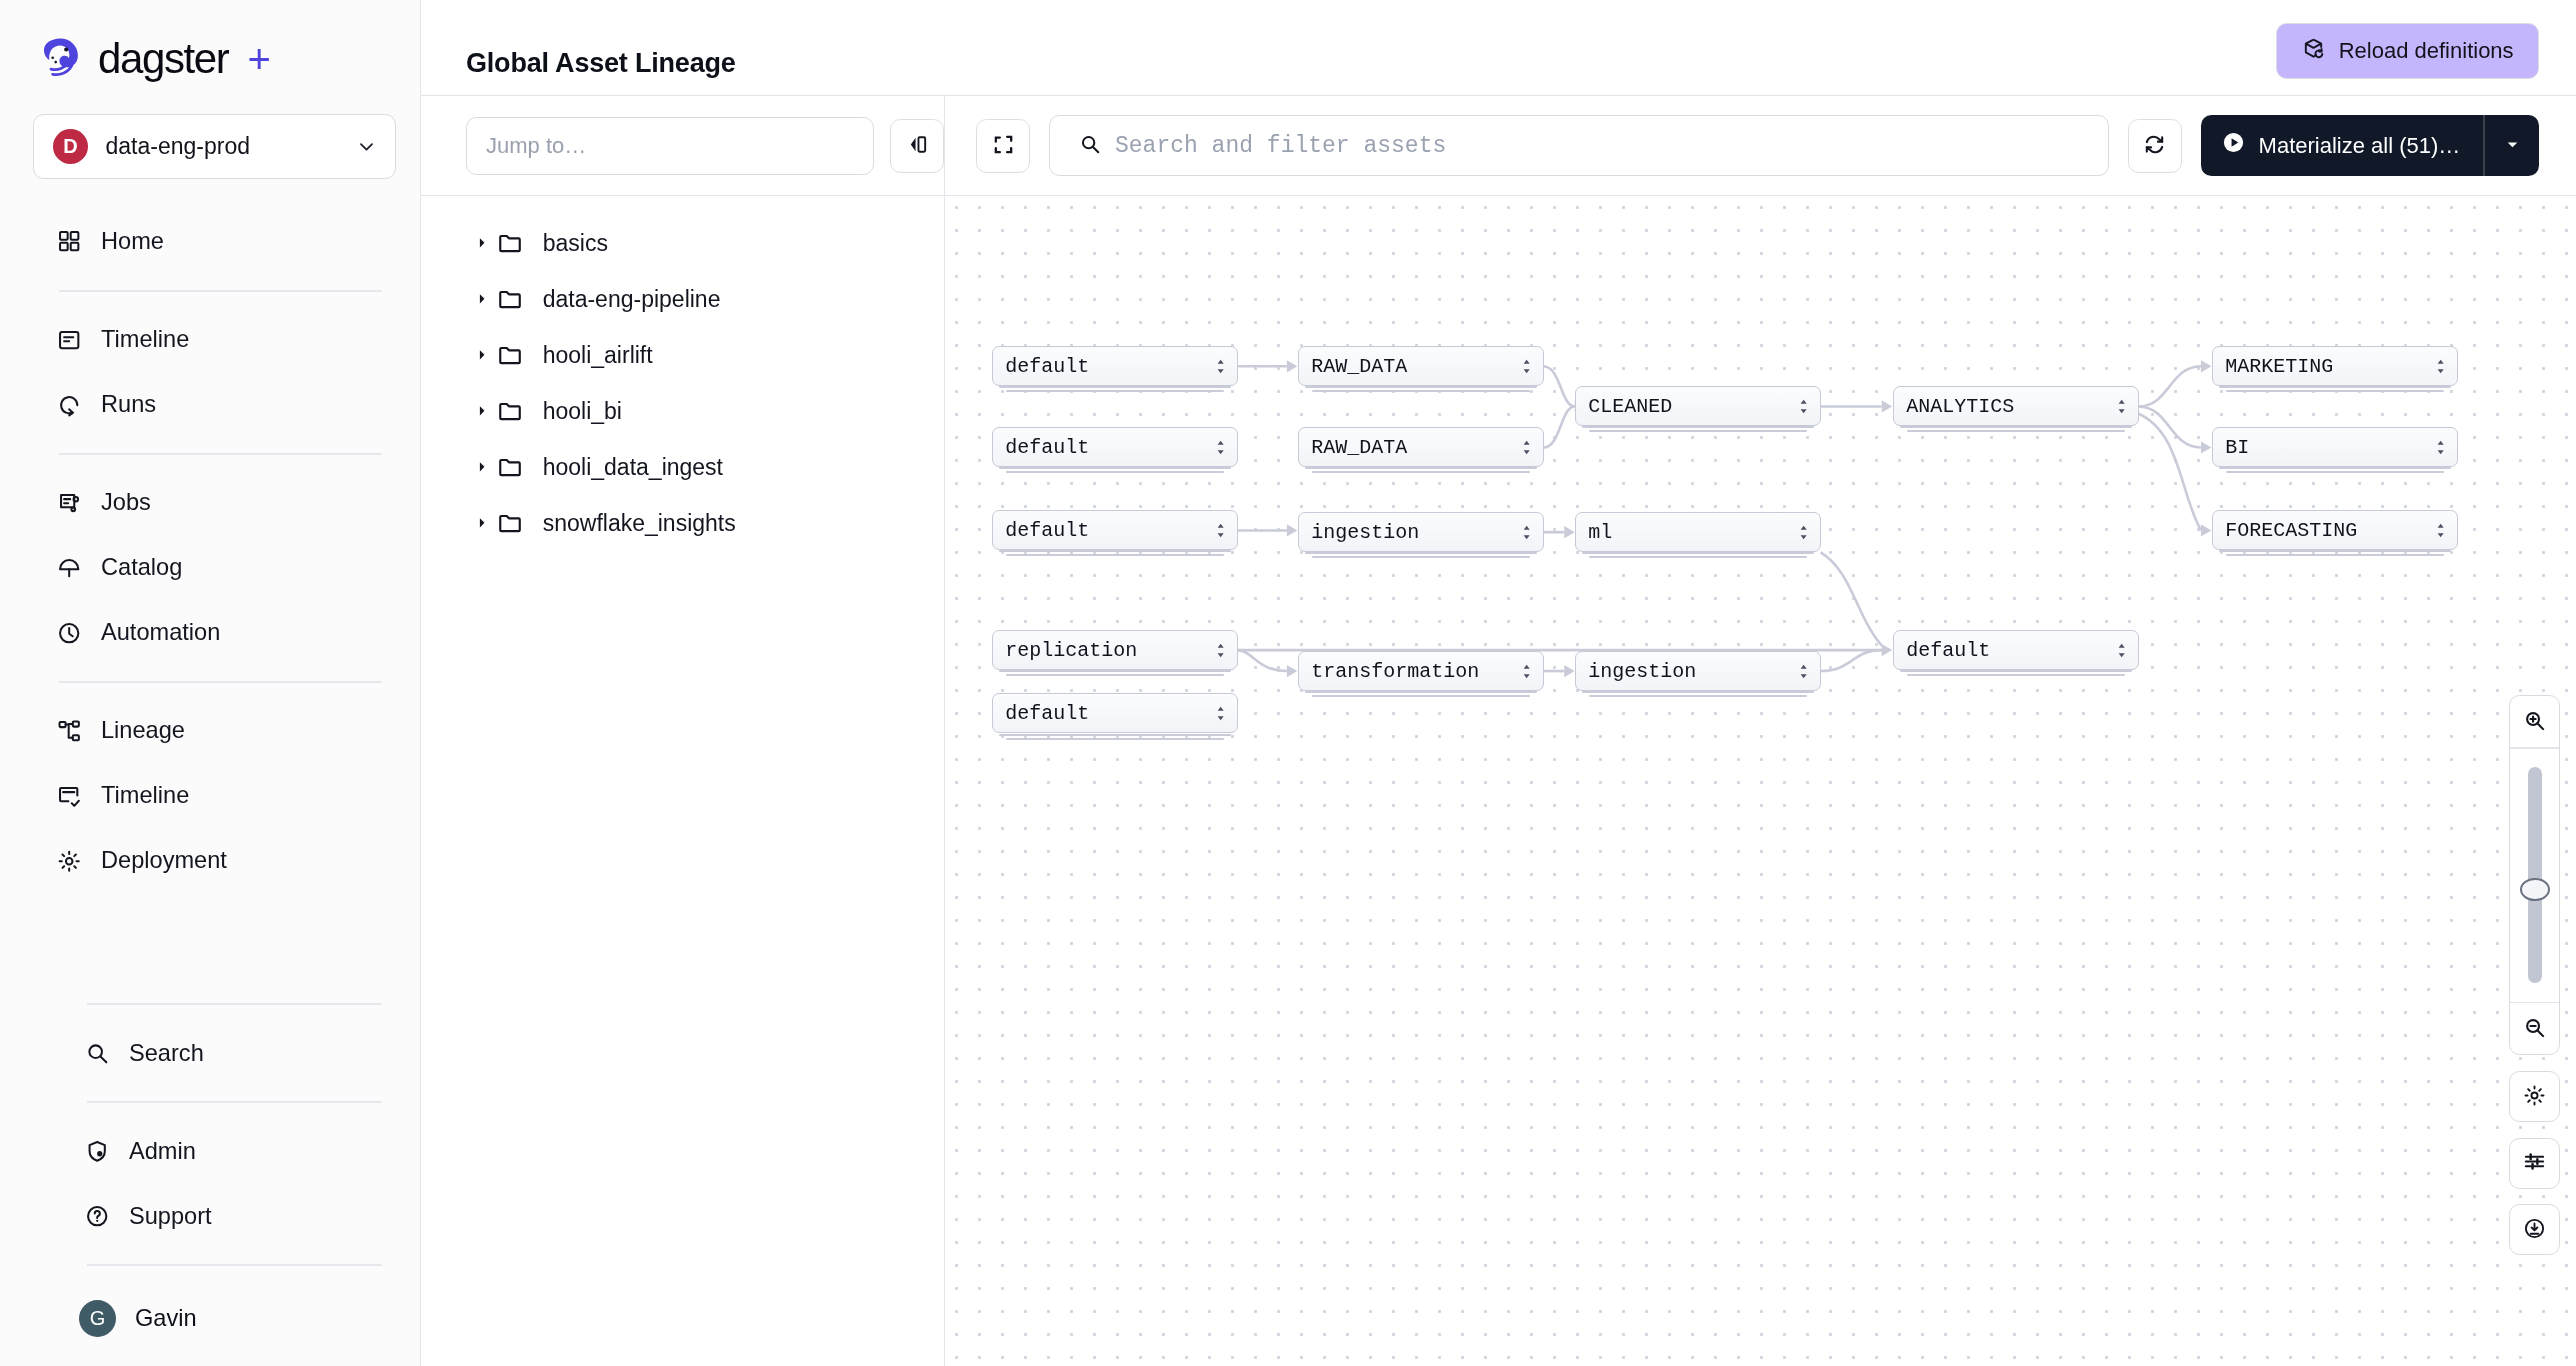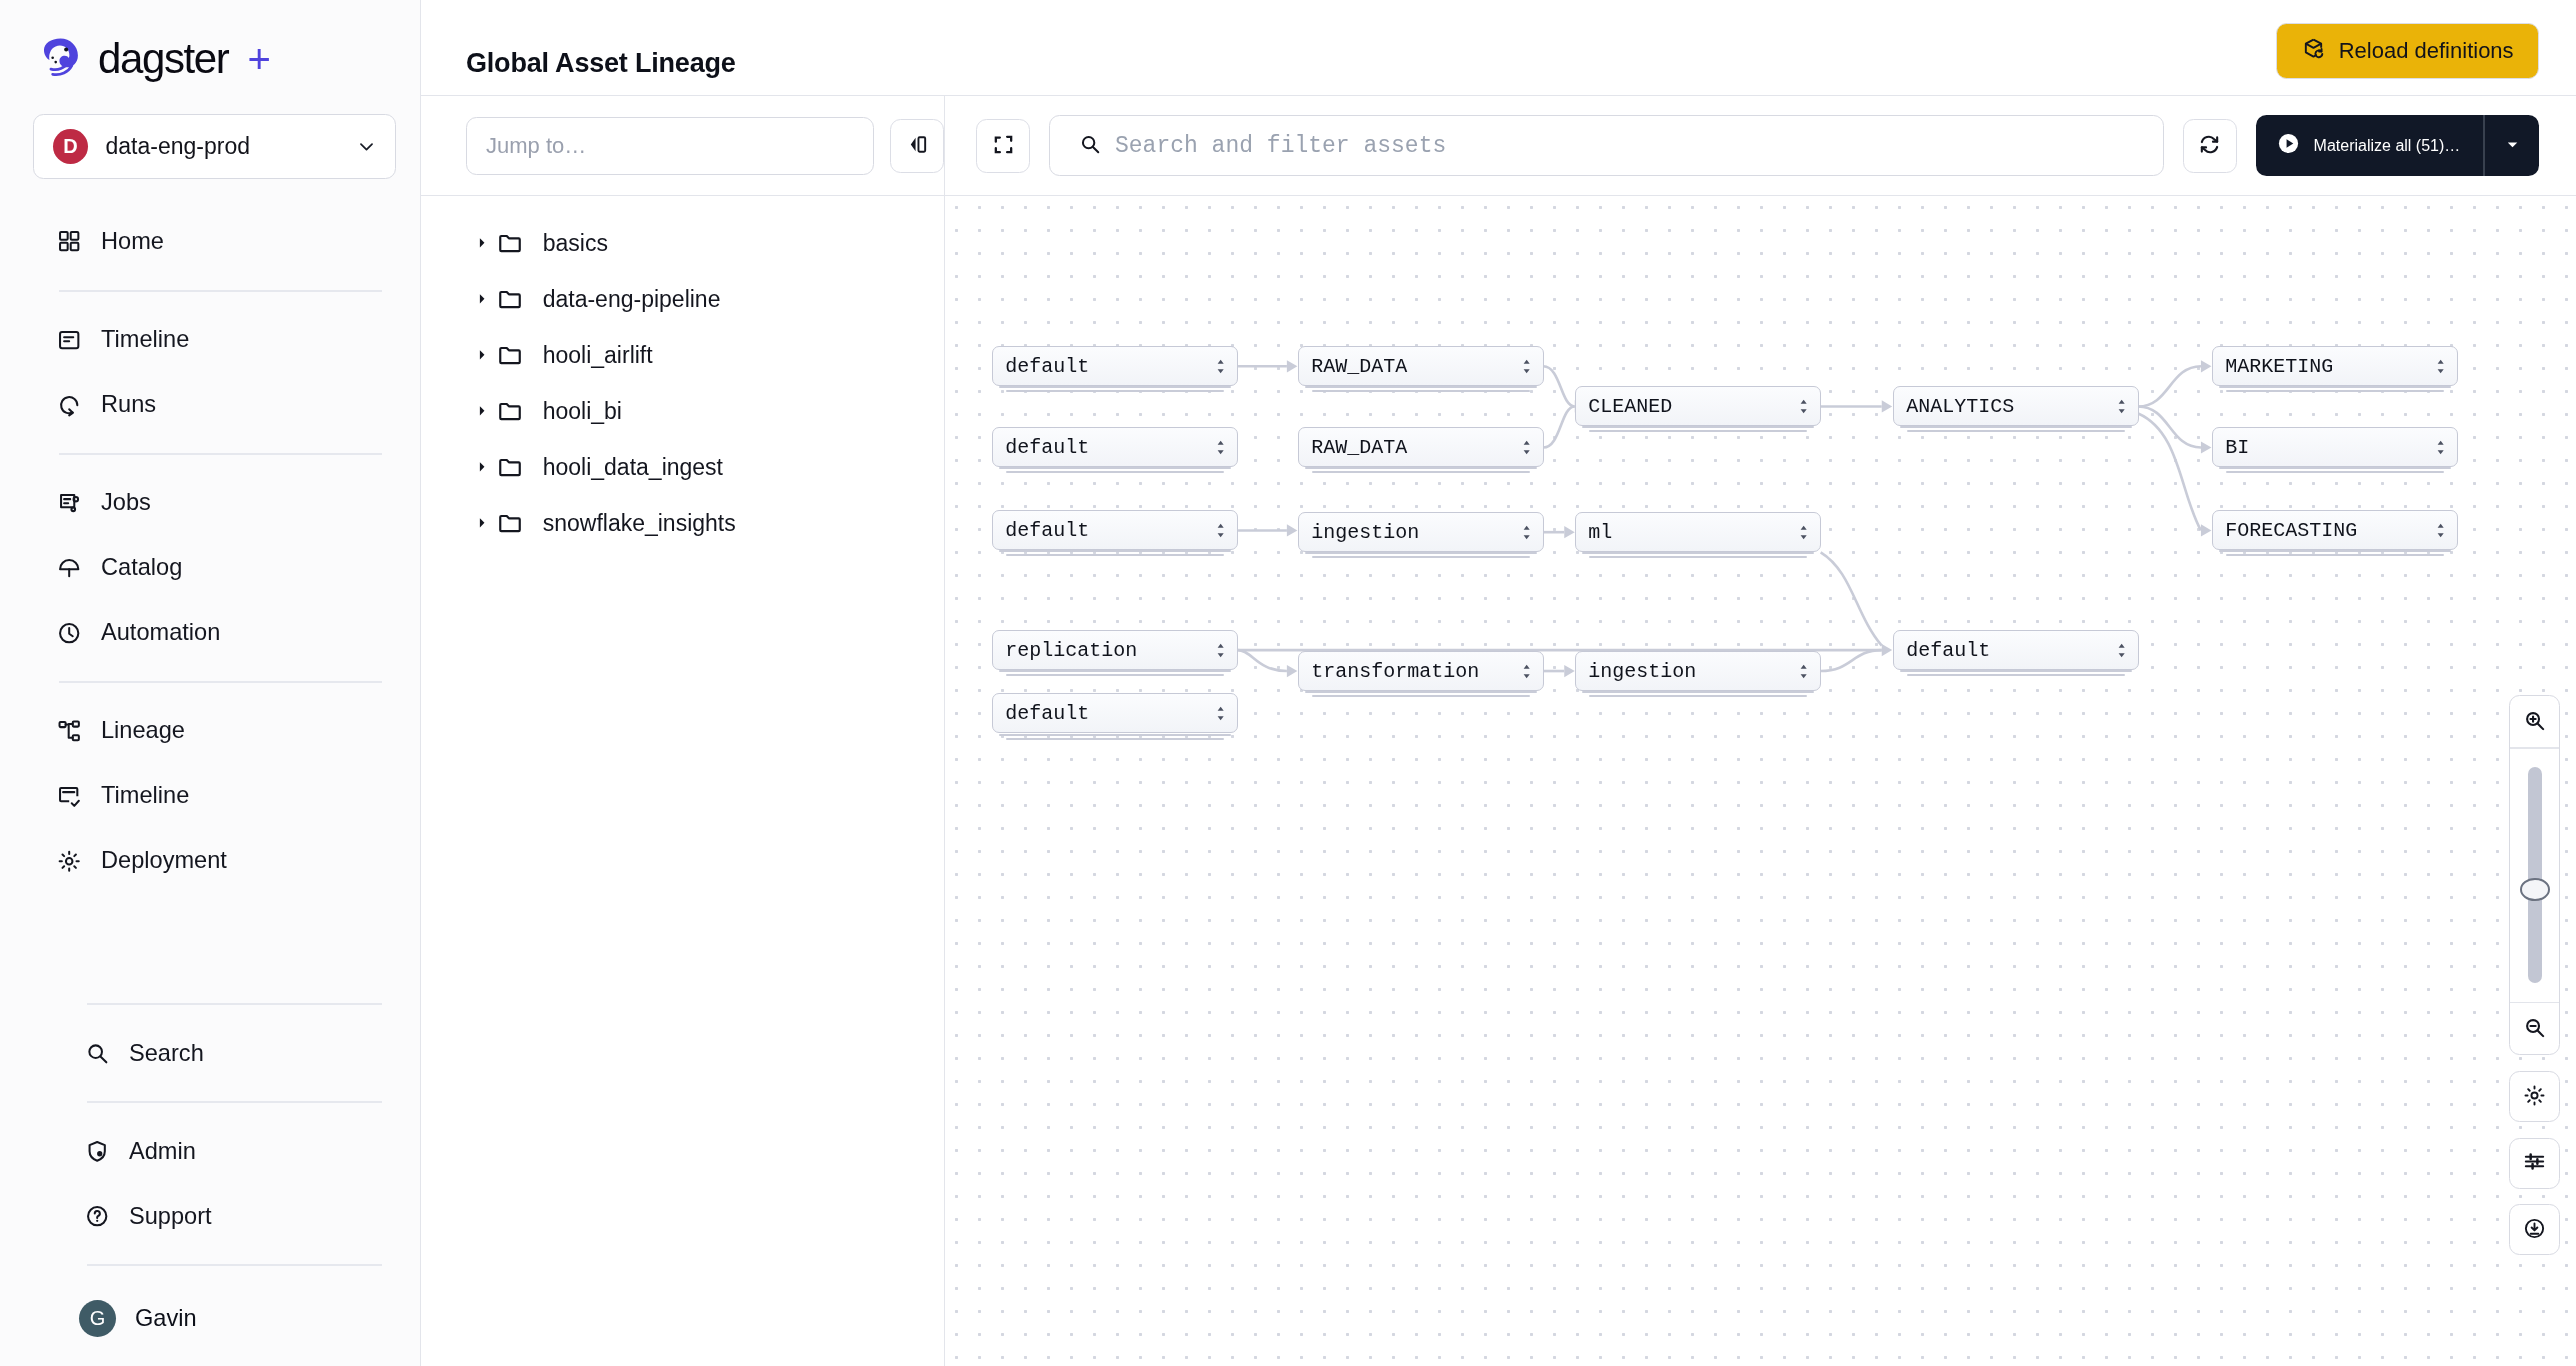--- a/index.html
+++ b/index.html
@@ -80,21 +80,21 @@
     display: flex; align-items: flex-end;
     padding: 0 37px 16px 45px;
     background: #fff;
   }
   .page-title { font-size: 27px; font-weight: 700; letter-spacing: -0.2px; }
   .spacer { flex: 1; }
   .reload-btn {
     display: flex; align-items: center; gap: 14px;
     height: 56px; padding: 0 24.4px;
     border: 1.7px solid #dcdee6; border-radius: 10.5px;
-    background: #eab308; cursor: pointer;
+    background: #c4b5fd; cursor: pointer;
     font-size: 22px; color: #12131a;
   }
 
   .toolbar {
     height: 100px; flex: 0 0 100px;
     display: flex; align-items: center;
     border-bottom: 1.7px solid #e3e5eb;
     background: #fff;
   }
   .tool-left {
@@ -135,21 +135,21 @@
     font-size: 23px; color: #12131a;
   }
   .search-input::placeholder { color: #9aa2b0; }
   .materialize {
     display: flex; align-items: stretch;
     height: 61px; border-radius: 10.5px; overflow: hidden;
     background: #111827; cursor: pointer;
   }
   .mat-main {
     display: flex; align-items: center; gap: 14px;
-    padding: 0 23px 0 21px; color: #fff; font-size: 16px;
+    padding: 0 23px 0 21px; color: #fff; font-size: 22px;
     max-width: 314px; white-space: nowrap; overflow: hidden;
   }
   .mat-div { width: 1.7px; background: #39414f; }
   .mat-caret { width: 54px; display: flex; align-items: center; justify-content: center; }
 
   
   .body-split { flex: 1; display: flex; min-height: 0; }
   .tree-pane {
     width: 524px; flex: 0 0 524px;
     border-right: 1.7px solid #e3e5eb;

